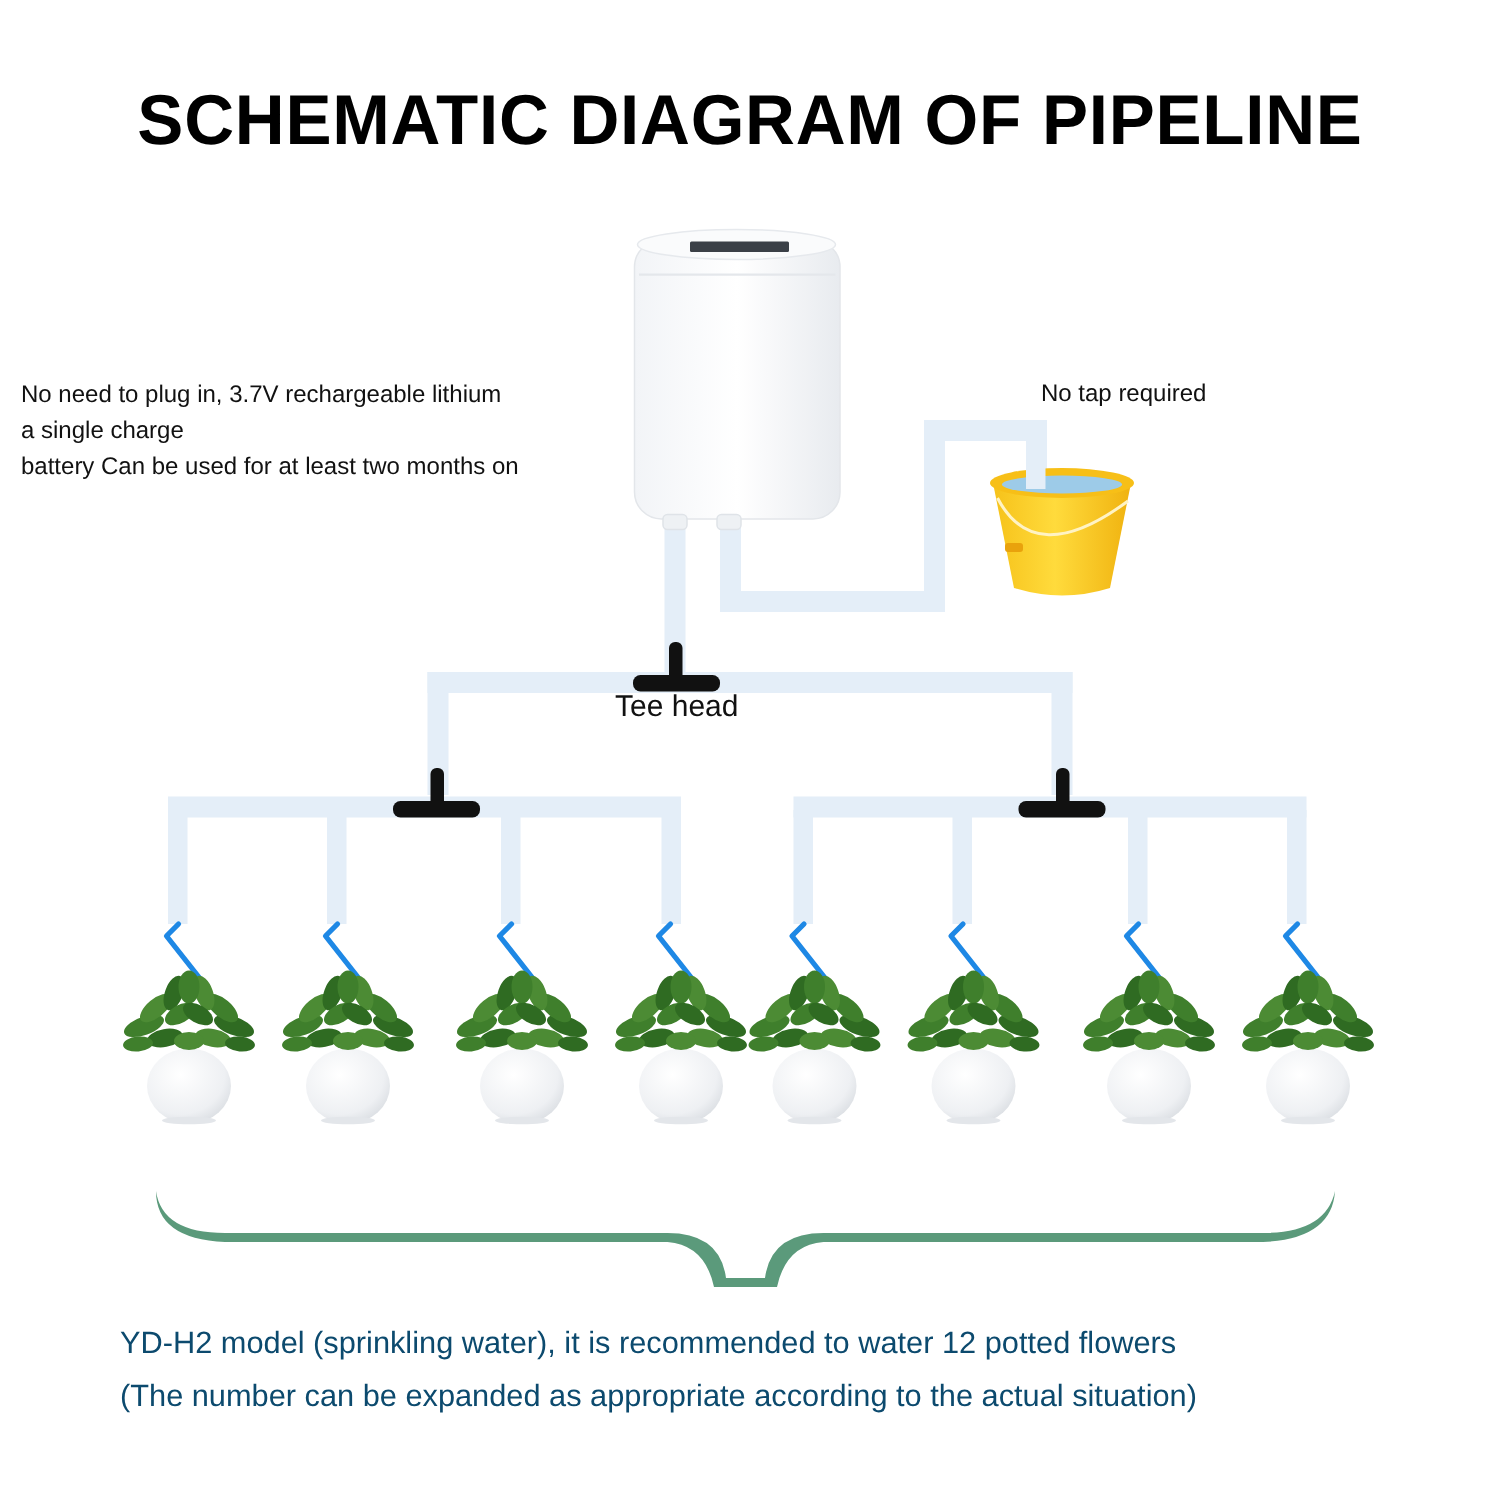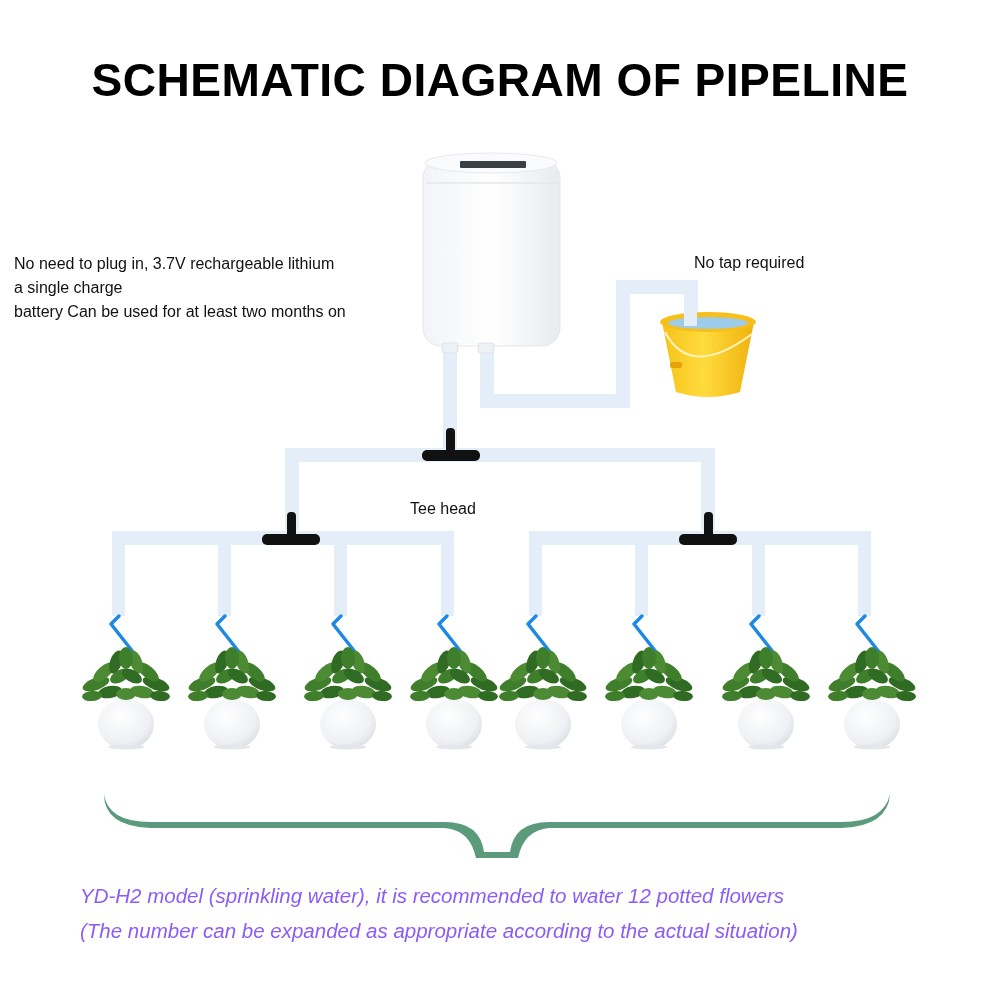--- a/index.html
+++ b/index.html
@@ -1,22 +1,22 @@
 <!DOCTYPE html>
 <html><head>
 <meta charset="utf-8">
 <style>
   html, body { margin:0; padding:0; background:#ffffff; }
   body { width:1000px; height:1000px; position:relative; overflow:hidden; font-family:"Liberation Sans", sans-serif; color:#111; }
   .title { position:absolute; left:0; top:52px; width:1000px; text-align:center; font-weight:bold; font-size:47px; letter-spacing:0.5px; color:#000; transform:scaleX(0.98); }
   .note { position:absolute; font-size:16px; line-height:24px; color:#111; }
   .note-battery { left:14px; top:212px; width:420px;margin-top:40px; }
   .note-tap { left:694px; top:251px; width:260px; }
-  .tee-label { position:absolute; left:410px; top:500px; font-size:16px; }
-  .footer { position:absolute; left:80px; width:880px; font-size:20.5px; color:#8b5cf6; white-space:nowrap;font-style:italic; }
+  .tee-label { position:absolute; left:410px; top:460px; font-size:20px; }
+  .footer { position:absolute; left:80px; width:880px; font-size:20.5px; color:#0c4a6e; white-space:nowrap; }
   .footer-1 { top:884px; }
   .footer-2 { top:919px; }
   svg.diagram { position:absolute; left:0; top:0; }
 </style>
 </head>
 <body>
 
 <div class="title">SCHEMATIC DIAGRAM OF PIPELINE</div>
 
 <div class="note note-battery">

